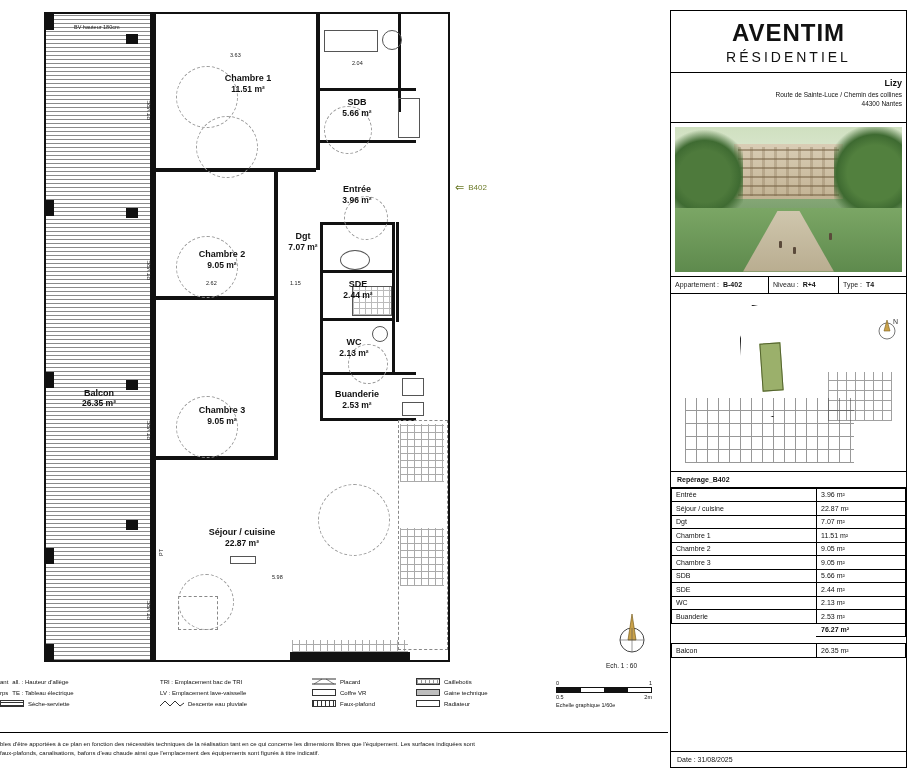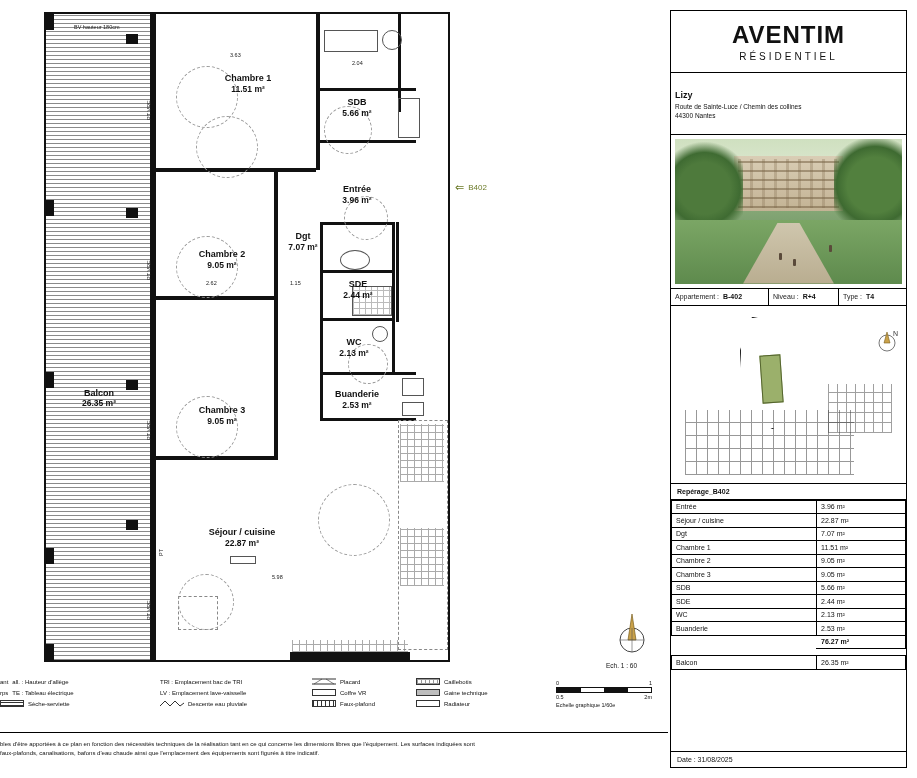--- a/index.html
+++ b/index.html
@@ -19,23 +19,23 @@
     position:absolute; left:670px; top:10px; width:237px; height:758px;
     border:1px solid #000;
     display:flex; flex-direction:column;
     background:#fff;
   }
   .brand {
     height:62px; border-bottom:1px solid #000;
     display:flex; flex-direction:column; align-items:center; justify-content:center;
   }
   .brand-name { font-size:24px; font-weight:bold; letter-spacing:1px; }
-  .brand-sub { font-size:10px; letter-spacing:3px; margin-top:2px; }
+  .brand-sub { font-size:14px; letter-spacing:3px; margin-top:2px; }
   .addr {
-    border-bottom:1px solid #000; padding:5px 4px 13px; text-align:left;margin-top:12px;
+    border-bottom:1px solid #000; padding:5px 4px 13px; text-align:right;
   }
   .addr .t1 { font-size:9px; font-weight:bold; margin-bottom:3px; }
   .addr .t2 { font-size:6.5px; line-height:1.35; }
   .plan-title {
     border-bottom:1px solid #000; text-align:center;
     font-size:9.5px; font-weight:bold; padding:4px 0;
   }
   .render {
     border-bottom:1px solid #000; padding:4px;
   }

